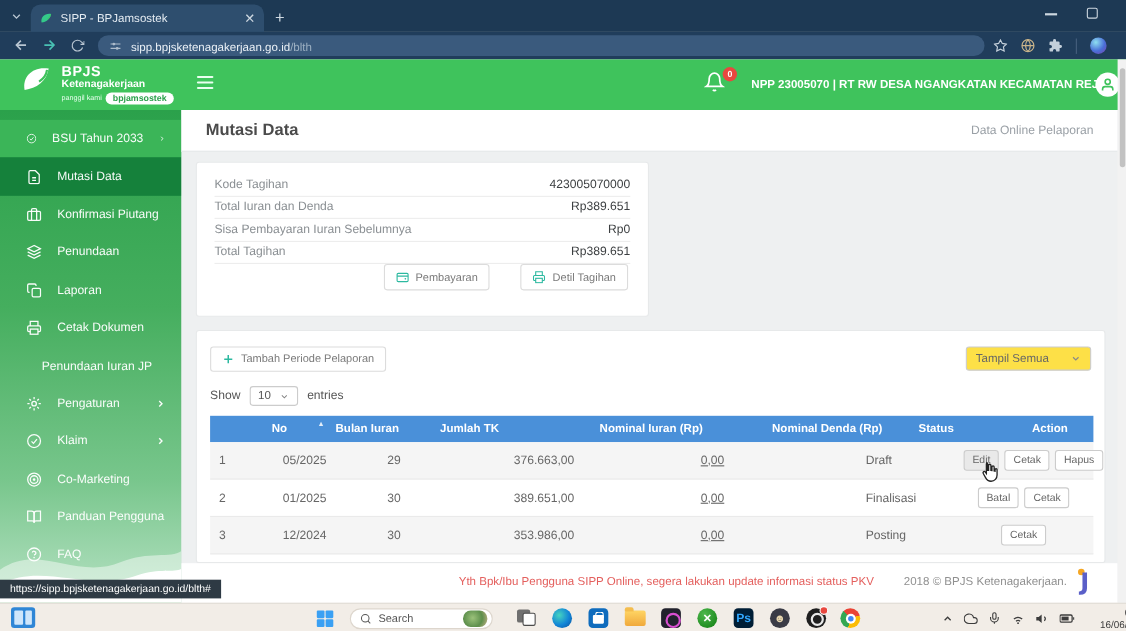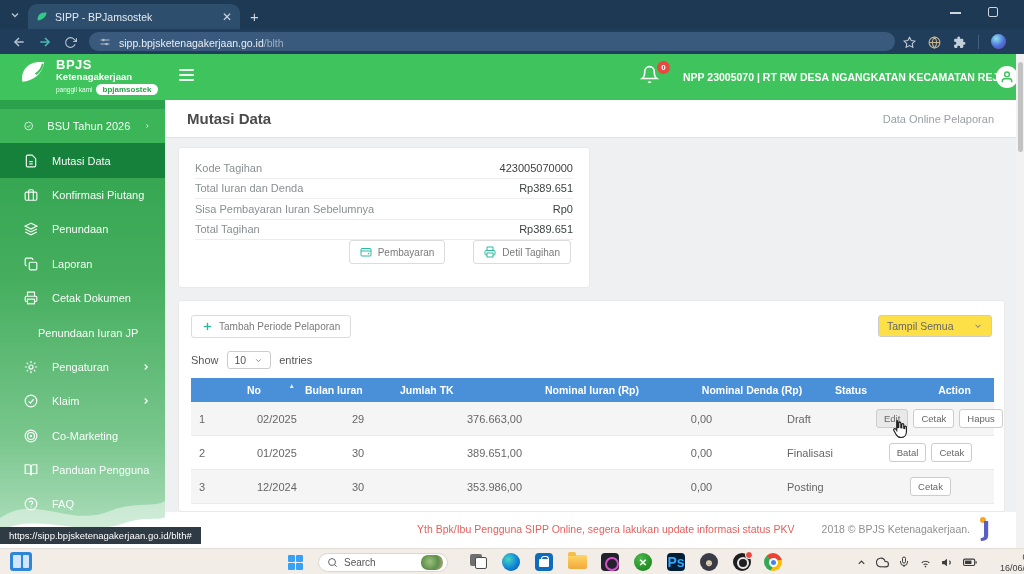--- a/index.html
+++ b/index.html
@@ -75,21 +75,21 @@
   .dt { margin-top:9px; width:803px; }
   .dt-row { display:grid; grid-template-columns:58px 95px 115px 170px 150px 88px 1fr; align-items:center; }
   .dt-head { background:#4a90d9; height:24px; color:#fff; font-size:10.5px; font-weight:bold;padding-left:48px; }
   .dt-head > div { padding:0 8px; position:relative; }
   .dt-head .c { text-align:center; }
   .sort-caret { position:absolute; right:2px; top:-2px; font-size:6.5px; opacity:.85; }
   .dt-body-row { height:34px; font-size:11px; color:#666; border-bottom:1px solid #eaeaea; }
   .dt-body-row.odd { background:#f5f5f5; }
   .dt-body-row > div { padding:0 8px; }
   .cell-r1 { padding-right:20px !important; }
-  .cell-r2 { text-align:center; padding-right:13px !important; }
+  .cell-r2 { text-align:left; padding-right:13px !important;text-decoration:underline; }
   .cell-act { text-align:center; white-space:nowrap; }
   .abtn { display:inline-block; background:#fff; border:1px solid #ccc; border-radius:3px; color:#666; font-size:9.5px; padding:3px 7px; margin:0 1px; }
   .abtn.hover { background:#e9e9e9; }
 
   .page-footer { position:absolute; left:0; top:412px; width:851px; height:36px; background:#fff; }
   .marquee { position:absolute; left:252px; top:11px; color:#e4605e; font-size:10.5px; white-space:nowrap; }
   .copyright { position:absolute; right:46px; top:11px; color:#909090; font-size:10.5px; }
   .jmo { position:absolute; right:14px; top:3px; width:26px; height:30px; }
   .jmo .j { color:#5a5fc8; font-size:22px; font-weight:800; font-family:"DejaVu Sans",sans-serif; position:absolute; left:6px; top:2px; }
   .jmo .dot { position:absolute; left:4px; top:2px; width:6px; height:6px; border-radius:50%; background:#f5a623; }
@@ -111,21 +111,21 @@
   .taskview-ic .b2 { position:absolute; left:5px; top:3px; width:12px; height:12px; background:#fdfdfd; border:1.5px solid #4c4c4c; border-radius:2px; }
   .edge-ic { position:absolute; left:502px; top:4px; width:18px; height:18px; border-radius:50%; background:radial-gradient(circle at 35% 35%,#46d4c0 0%,#1184d7 55%,#0a4e94 100%); }
   .store-ic { position:absolute; left:535px; top:4px; width:18px; height:18px; border-radius:4px; background:#0f6cbd; }
   .store-ic:after { content:""; position:absolute; left:4px; top:6px; width:10px; height:8px; background:#fff; border-radius:1px; }
   .store-ic:before { content:""; position:absolute; left:6px; top:3px; width:6px; height:5px; border:1.5px solid #fff; border-bottom:none; border-radius:3px 3px 0 0; }
   .folder-ic { position:absolute; left:568px; top:6px; width:19px; height:14px; background:linear-gradient(180deg,#ffd564,#f0a93c); border-radius:2px; }
   .folder-ic:before { content:""; position:absolute; left:0; top:-3px; width:8px; height:4px; background:#f4bd4e; border-radius:2px 2px 0 0; }
   .opera-ic { position:absolute; left:601px; top:4px; width:18px; height:18px; border-radius:4px; background:#22222d; }
   .opera-ic:after { content:""; position:absolute; left:4px; top:4px; width:10px; height:10px; border-radius:50%; border:2.5px solid #d94fd0; }
   .xbox-ic { position:absolute; left:634px; top:4px; width:18px; height:18px; border-radius:50%; background:radial-gradient(circle at 35% 30%,#4db84d,#107c10); color:#fff; font-size:10px; font-weight:bold; display:flex; align-items:center; justify-content:center; }
-  .ps-ic { position:absolute; left:667px; top:4px; width:18px; height:18px; border-radius:4px; background:#001e36; color:#31a8ff; font-size:14px; font-weight:bold; display:flex; align-items:center; justify-content:center; }
+  .ps-ic { position:absolute; left:667px; top:4px; width:18px; height:18px; border-radius:4px; background:#001e36; color:#31a8ff; font-size:11px; font-weight:bold; display:flex; align-items:center; justify-content:center; }
   .app2-ic { position:absolute; left:700px; top:4px; width:18px; height:18px; border-radius:50%; background:#3a3b46; color:#e8d7b0; display:flex; align-items:center; justify-content:center; font-size:10px; }
   .obs-ic { position:absolute; left:733px; top:4px; width:18px; height:18px; border-radius:50%; background:#1f1f1f; }
   .obs-ic:after { content:""; position:absolute; left:4px; top:4px; width:8px; height:8px; border-radius:50%; border:2px solid #e9e9e9; }
   .obs-dot { position:absolute; left:745px; top:2px; width:8px; height:8px; border-radius:50%; background:#e8483f; border:1.5px solid #fff; }
   .chrome-ic { position:absolute; left:764px; top:4px; width:18px; height:18px; border-radius:50%; background:conic-gradient(from -45deg,#ea4335 0 33%,#fbbc05 0 66%,#34a853 0 100%); }
   .chrome-ic:after { content:""; position:absolute; left:4.5px; top:4.5px; width:9px; height:9px; border-radius:50%; background:#fff; }
   .chrome-ic:before { content:""; position:absolute; left:6.5px; top:6.5px; width:5px; height:5px; border-radius:50%; background:#4285f4; z-index:1; }
   .tray { position:absolute; left:856px; top:0; height:26px; display:flex; align-items:center; gap:9px; color:#3c3c3c; }
   .clock { position:absolute; left:994px; top:3px; font-size:9px; color:#3c3c3c; line-height:1.2; text-align:right; width:46px; white-space:nowrap; }
 
@@ -351,21 +351,21 @@
     <svg class="ic" width="14" height="14">
       <use href="#i-user"></use>
     </svg>
   </div>
 
 <div class="abs sidebar">
   <div class="si first">
     <svg class="ic" width="14" height="14">
         <use href="#i-check-circle"></use>
       </svg>
-    <span class="lbl">BSU Tahun 2026</span>
+    <span class="lbl">BSU Tahun 2033</span>
     <svg class="ic chev" width="10" height="10">
         <use href="#i-chev-r"></use>
       </svg>
   </div>
   <div class="si active">
     <svg class="ic" width="14" height="14">
         <use href="#i-file-text"></use>
       </svg>
     <span class="lbl">Mutasi Data</span>
   </div>
@@ -515,21 +515,21 @@
         <div>Bulan Iuran</div>
         <div>Jumlah TK</div>
         <div class="c">Nominal Iuran (Rp)</div>
         <div class="c">Nominal Denda (Rp)</div>
         <div>Status</div>
         <div class="c">Action</div>
       </div>
 
       <div class="dt-row dt-body-row odd">
         <div>1</div>
-        <div>02/2025</div>
+        <div>05/2025</div>
         <div>29</div>
         <div class="cell-r1">376.663,00</div>
         <div class="cell-r2">0,00</div>
         <div>Draft</div>
         <div class="cell-act">
           <span class="abtn hover">Edit</span>
           <span class="abtn">Cetak</span>
           <span class="abtn">Hapus</span>
         </div>
       </div>

